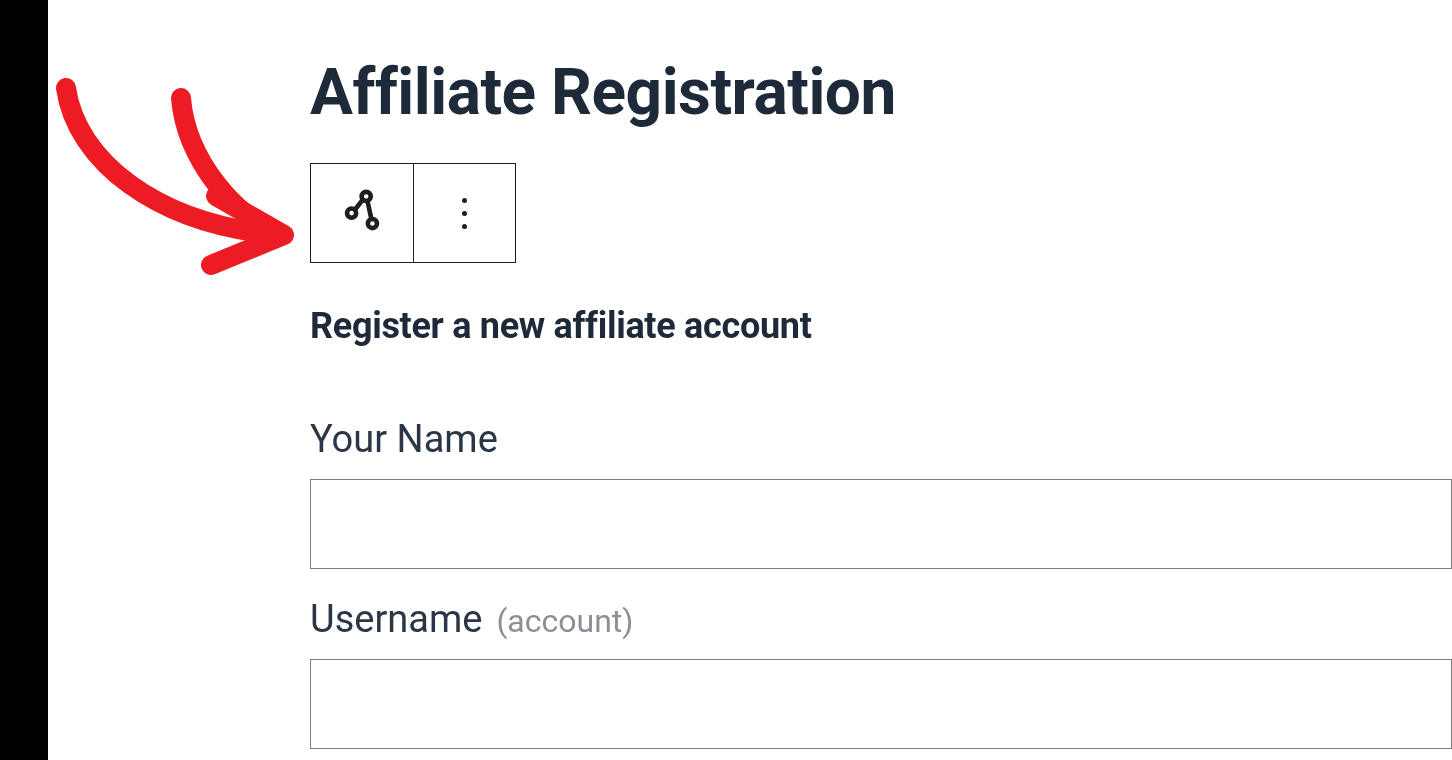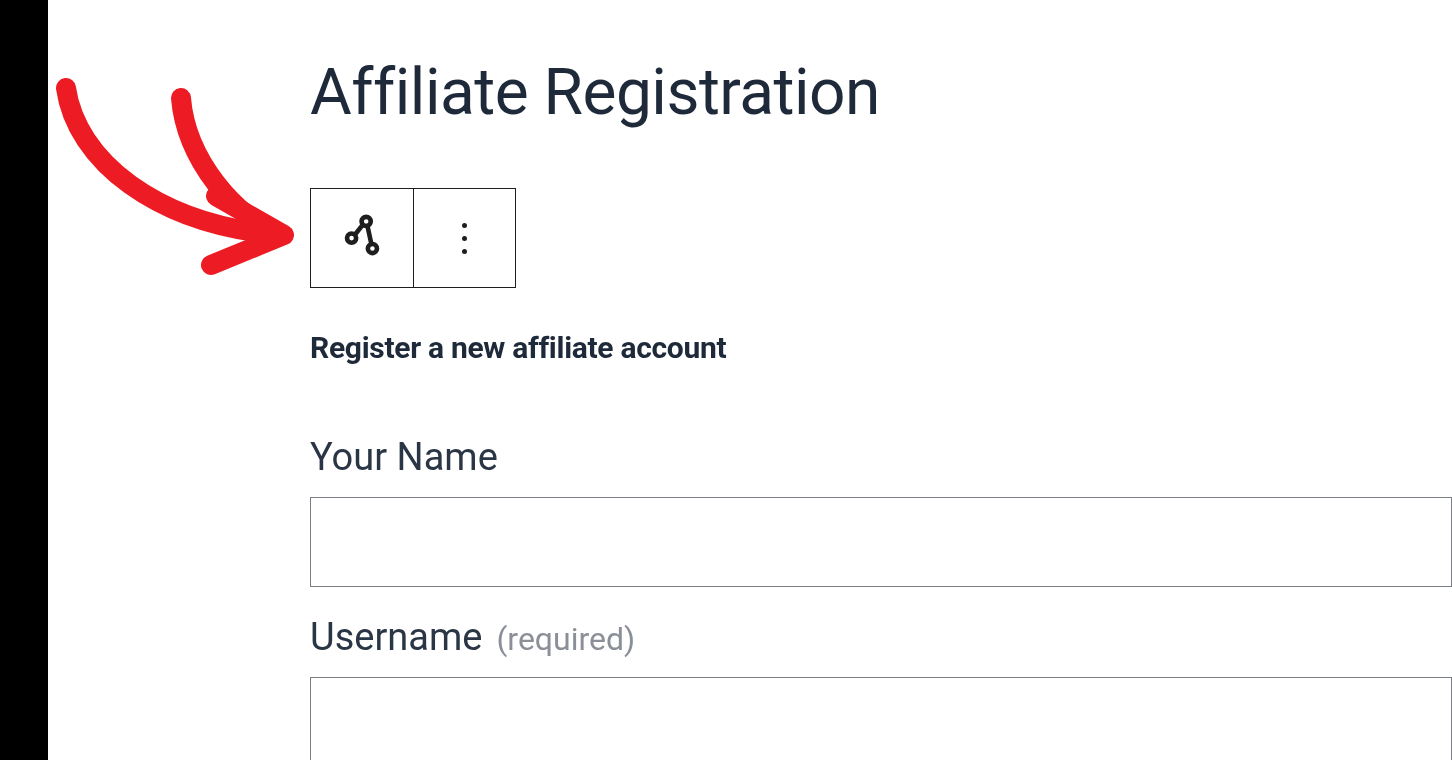--- a/index.html
+++ b/index.html
@@ -24,24 +24,24 @@
       background: #000000;
     }
     .content {
       position: absolute;
       left: 310px;
       top: 55px;
       right: 0;
     }
     .page-title {
       font-size: 64px;
-      font-weight: 400;
+      font-weight: 700;
       color: #1e2a3a;
       letter-spacing: -0.5px;
-      margin-bottom: 58px;
+      margin-bottom: 33px;
     }
     .block-toolbar {
       display: inline-flex;
       border: 1px solid #1e1e1e;
       margin-bottom: 42px;
     }
     .toolbar-button {
       width: 102px;
       height: 98px;
       display: flex;
@@ -63,21 +63,21 @@
       gap: 8px;
       align-items: center;
     }
     .more-icon .dot {
       width: 5px;
       height: 5px;
       background: #1e1e1e;
       border-radius: 50%;
     }
     .subheading {
-      font-size: 30px;
+      font-size: 36px;
       font-weight: 700;
       color: #1e2a3a;
       letter-spacing: -0.3px;
       margin-bottom: 70px;
     }
     .form-field {
       margin-bottom: 28px;
     }
     .field-label {
       font-size: 38px;
@@ -143,21 +143,21 @@
     <div>
       <span class="field-label">Your Name</span>
       <span class="required-hint"></span>
     </div>
     <input type="text" class="text-input" value="" style="">
   </div>
 
   <div class="form-field">
     <div>
       <span class="field-label">Username</span>
-      <span class="required-hint">(required)</span>
+      <span class="required-hint">(account)</span>
     </div>
     <input type="text" class="text-input" value="" style="">
   </div>
 </div>
 
 <svg class="annotation-arrow" width="270" height="230" viewBox="0 0 270 230">
   <g fill="none" stroke="#ed1c24" stroke-width="20" stroke-linecap="round" stroke-linejoin="round">
     <path d="M 20 18 C 30 90, 110 155, 235 165"></path>
     <path d="M 135 28 C 140 90, 190 148, 235 165"></path>
     <path d="M 170 126 L 238 165 L 165 195"></path>

